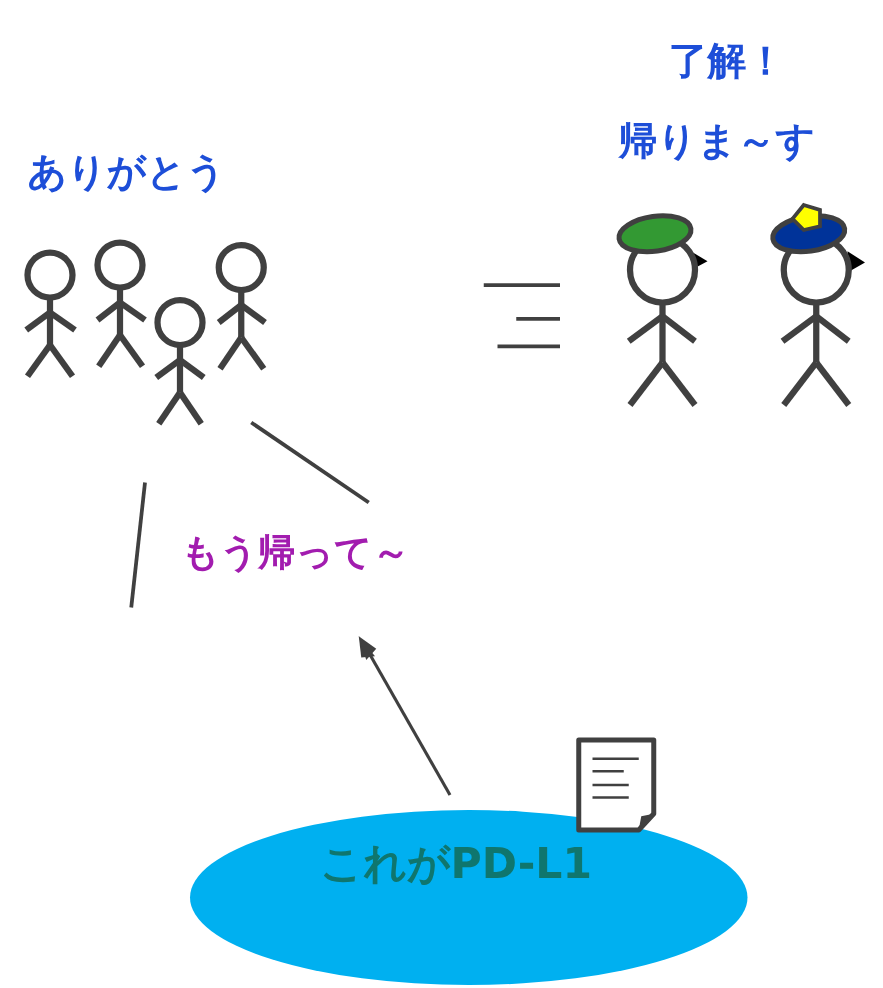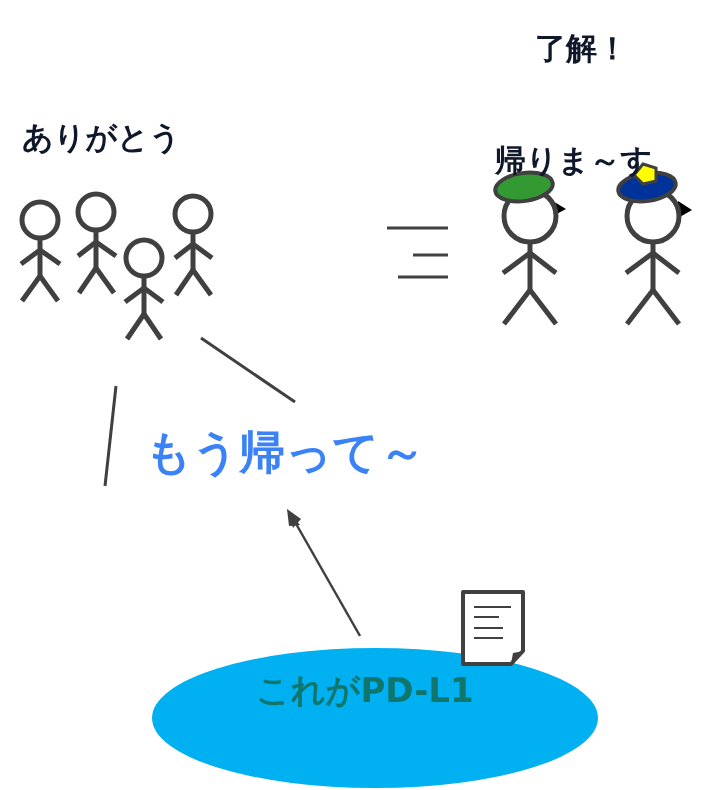--- a/index.html
+++ b/index.html
@@ -1,19 +1,19 @@
 <!DOCTYPE html>
 <html><head>
   <meta charset="utf-8">
   <style>
     html, body { margin: 0; padding: 0; background: #ffffff; }
     body { width: 706px; height: 790px; position: relative; overflow: hidden; font-family: "DejaVu Sans", sans-serif; }
     #canvas { position: absolute; left: 0; top: 0; }
     .label { position: absolute; font-weight: bold; white-space: nowrap; font-family: "DejaVu Sans", sans-serif; }
-    .dark { color: #0f172a; }
+    .dark { color: #1d4ed8; }
     .stick line, .stick circle { stroke: #404040; stroke-width: 5; fill: #ffffff; stroke-linecap: butt; }
   </style>
 </head>
 <body>
 
 <svg id="canvas" width="706" height="790" viewBox="0 0 706 790">
 
   <g class="stick">
     <g>
       <circle cx="40" cy="220" r="18"></circle>
@@ -100,15 +100,15 @@
       <line x1="474" y1="607" x2="511" y2="607"></line>
       <line x1="474" y1="617" x2="499" y2="617"></line>
       <line x1="474" y1="628" x2="503" y2="628"></line>
       <line x1="474" y1="638" x2="503" y2="638"></line>
     </g>
   </g>
 </svg>
 
 <div class="label dark" style="left:22px; top:117px; font-size:31px;text-align:right;">ありがとう</div>
 <div class="label dark" style="left:535px; top:28px; font-size:31px;">了解！</div>
-<div class="label dark" style="left:495px; top:92px; font-size:31px;margin-top:48px;">帰りま～す</div>
-<div class="label" style="left:145px; top:422px; font-size:46px; color:#3b82f6;">もう帰って～</div>
+<div class="label dark" style="left:495px; top:92px; font-size:31px;">帰りま～す</div>
+<div class="label" style="left:145px; top:422px; font-size:30px; color:#a21caf;">もう帰って～</div>
 <div class="label" style="left:256px; top:668px; font-size:34px; color:#0f766e;">これがPD-L1</div>
 
 </body></html>

